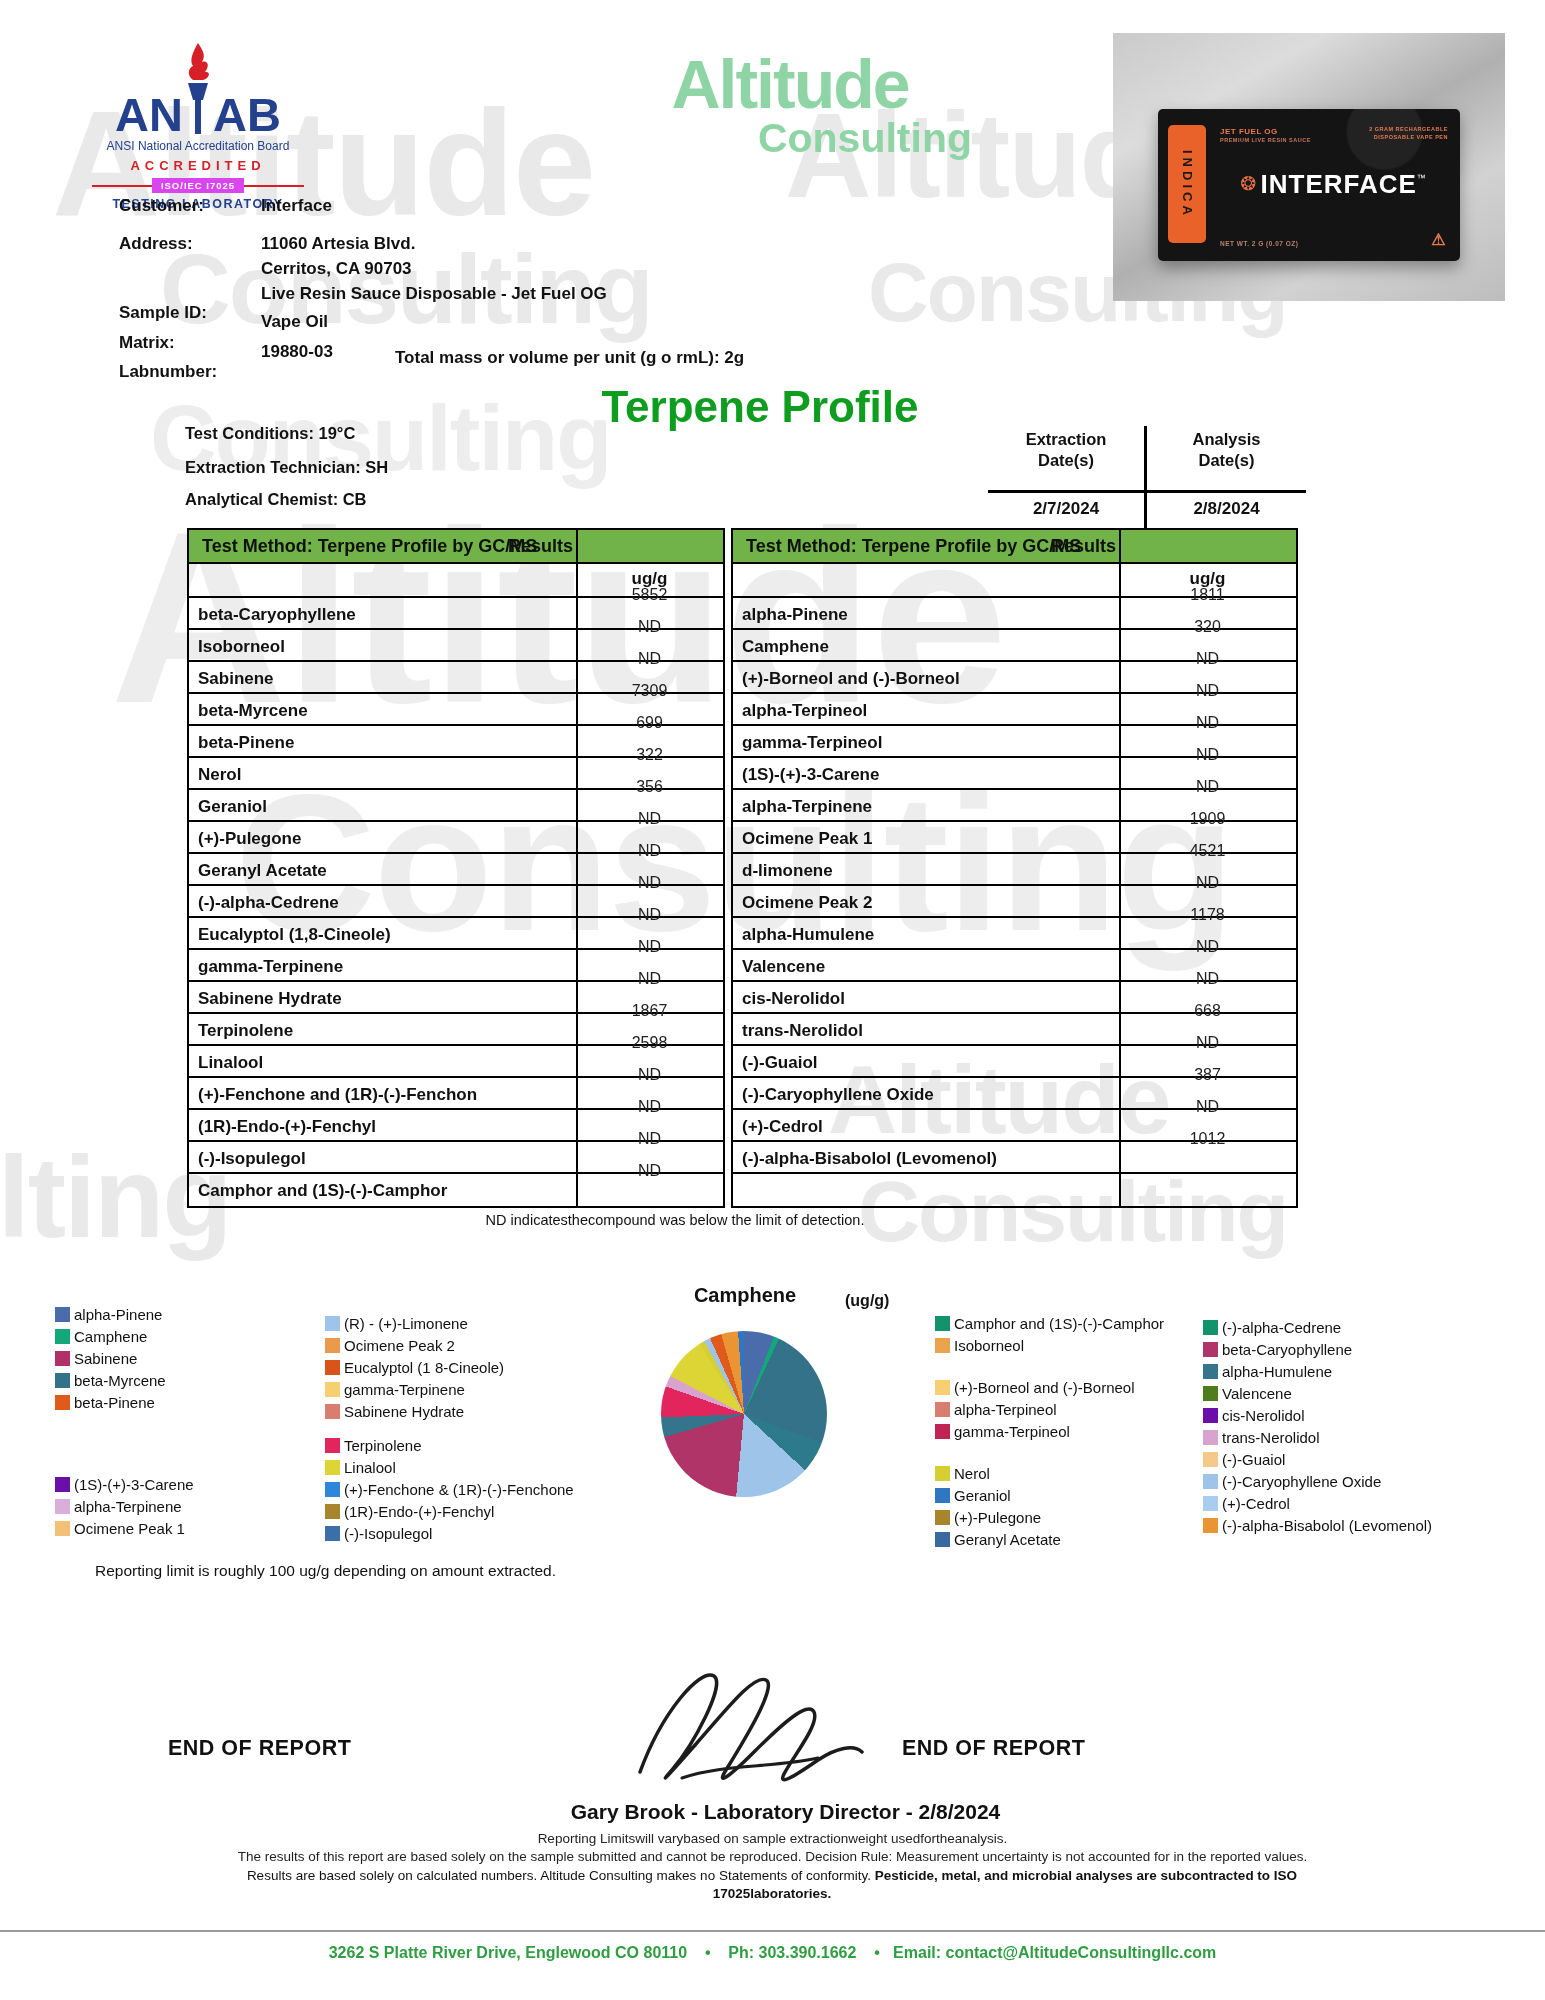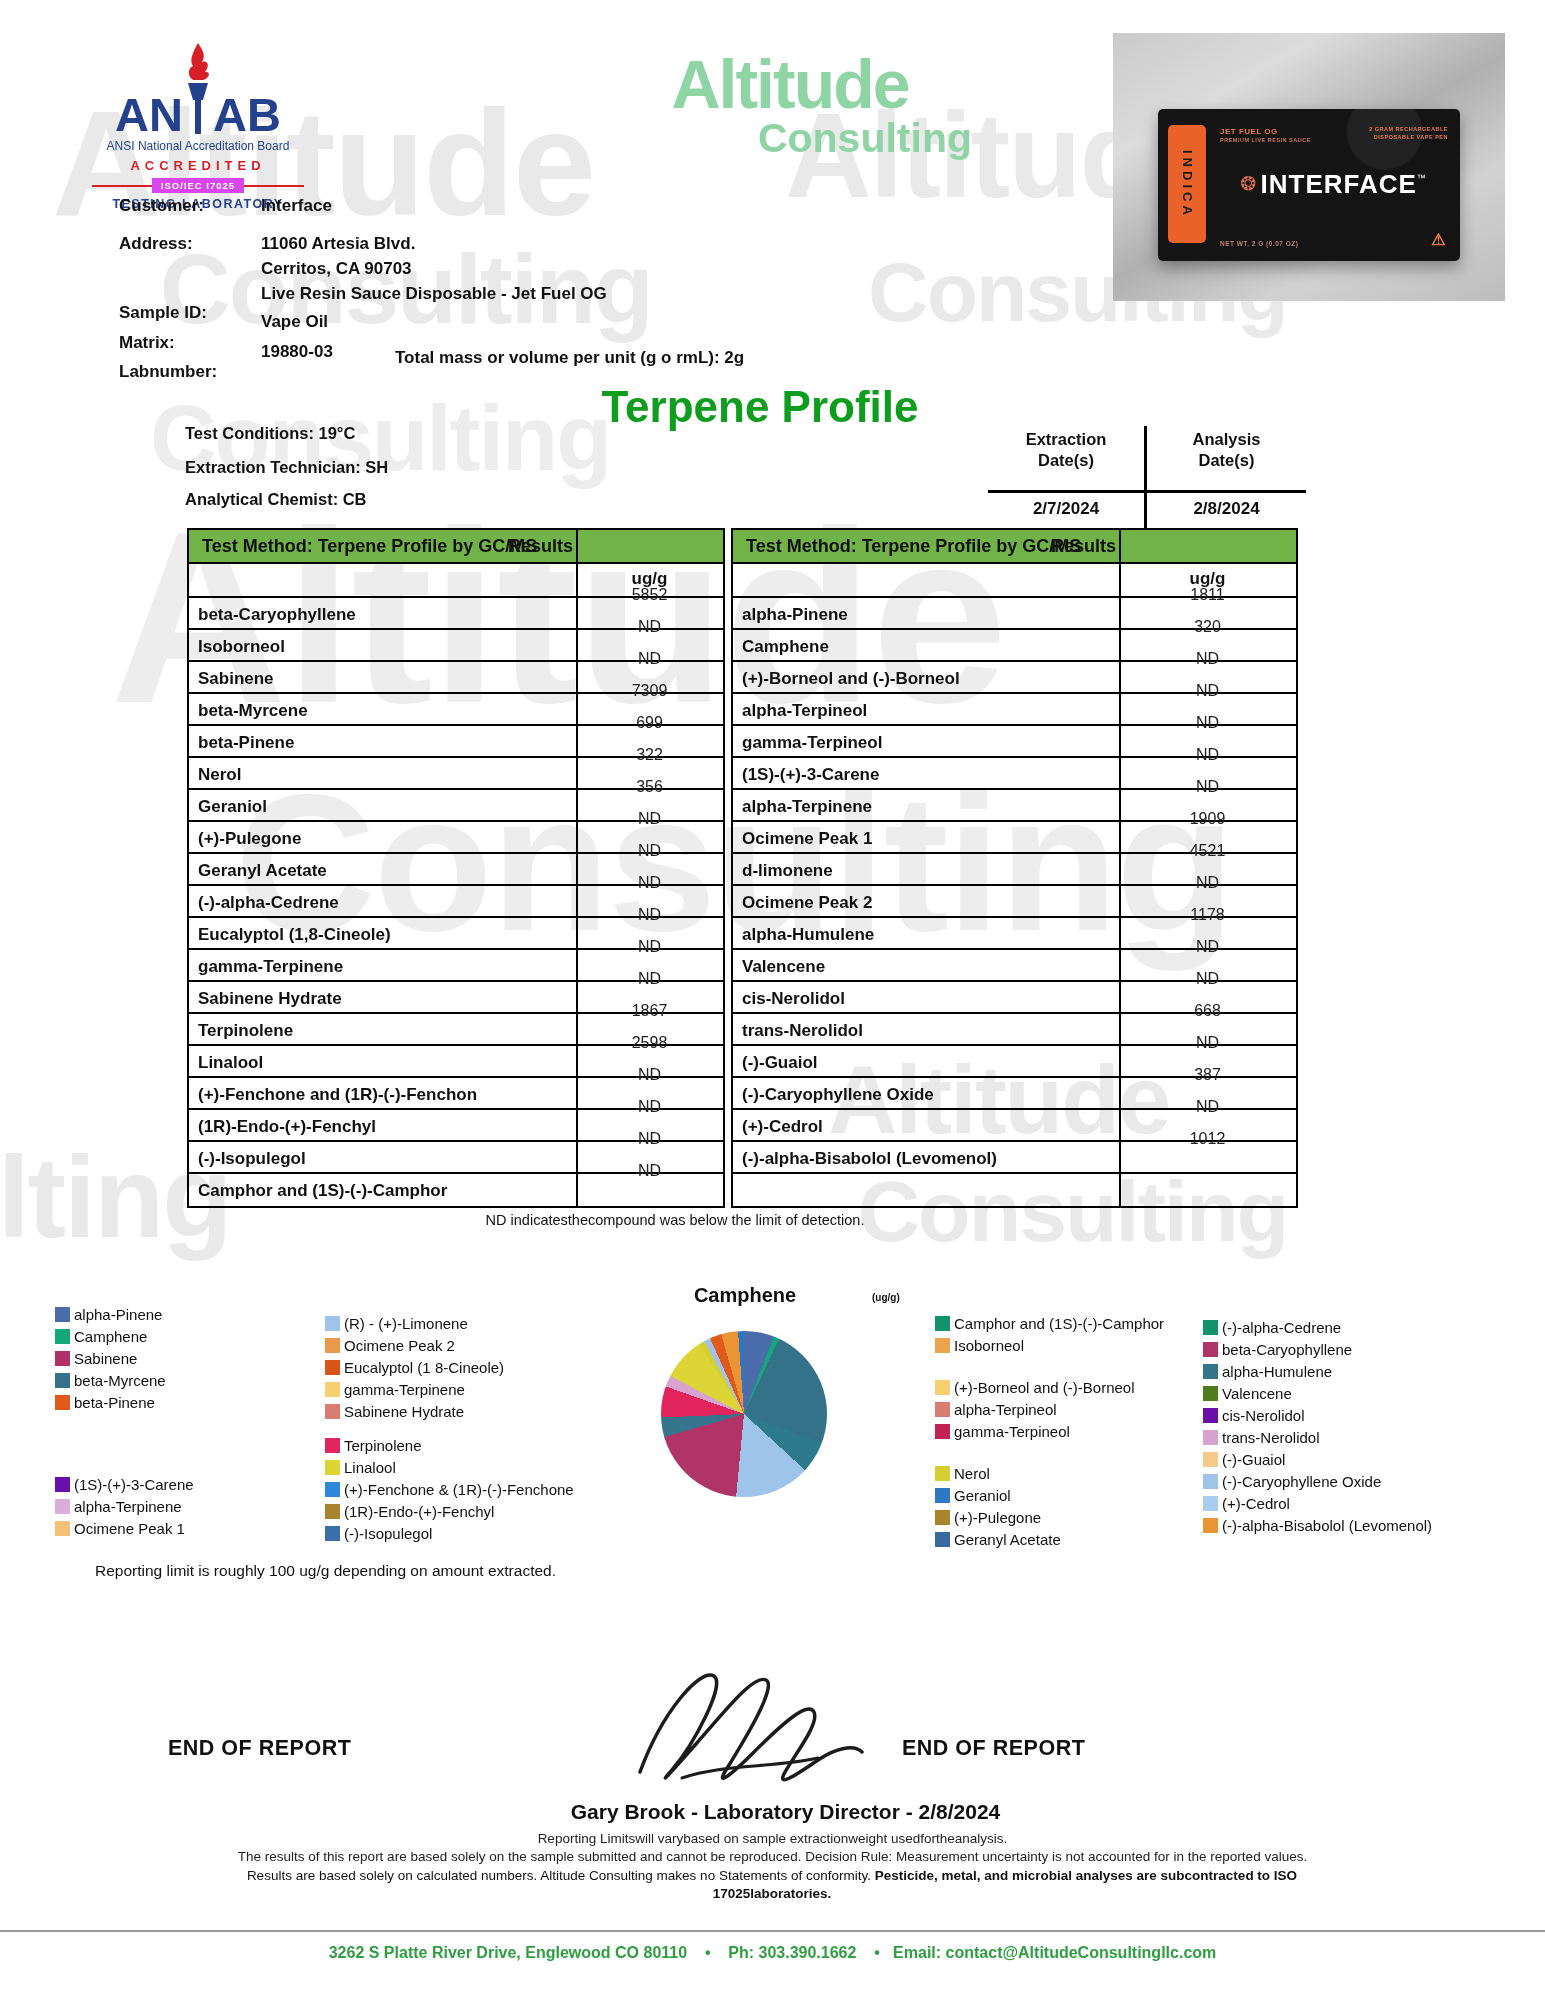--- a/index.html
+++ b/index.html
@@ -68,21 +68,21 @@
   .tunit { height:34px; border-bottom:2px solid #000; position:relative; }
   .tunit .u { position:absolute; left:var(--col); right:0; text-align:center; top:5px; font-weight:bold; font-size:17px; }
   .trow { height:32px; border-bottom:2px solid #000; position:relative; }
   .trow:last-child { border-bottom:none; }
   .cname { position:absolute; left:9px; top:7px; font-weight:bold; font-size:17px; white-space:nowrap; }
   .cvalwrap { position:absolute; left:var(--col); right:0; top:-12px; text-align:center; font-size:16px; color:#222; }
   
   #ndnote { left:350px; width:650px; top:1212px; text-align:center; font-size:14.5px; }
   
   #pie-title { left:600px; width:290px; top:1284px; text-align:center; font-size:20px; font-weight:bold; }
-  #pie-unit { left:872px; top:1292px; font-size:10px; font-weight:bold; }
+  #pie-unit { left:845px; top:1292px; font-size:16px; font-weight:bold; }
   #pie { left:661px; top:1331px; width:166px; height:166px; border-radius:50%; }
   
   .lcol { position:absolute; }
   .lgroup + .lgroup { margin-top:20px; }
   #legend-col-0 .lgroup + .lgroup { margin-top:60px; }
   #legend-col-1 .lgroup + .lgroup { margin-top:12px; }
   .litem { display:flex; align-items:center; height:22px; }
   .lchip { width:15px; height:15px; flex:0 0 15px; margin-right:4px; }
   .llabel { font-size:15px; white-space:nowrap; }
   

